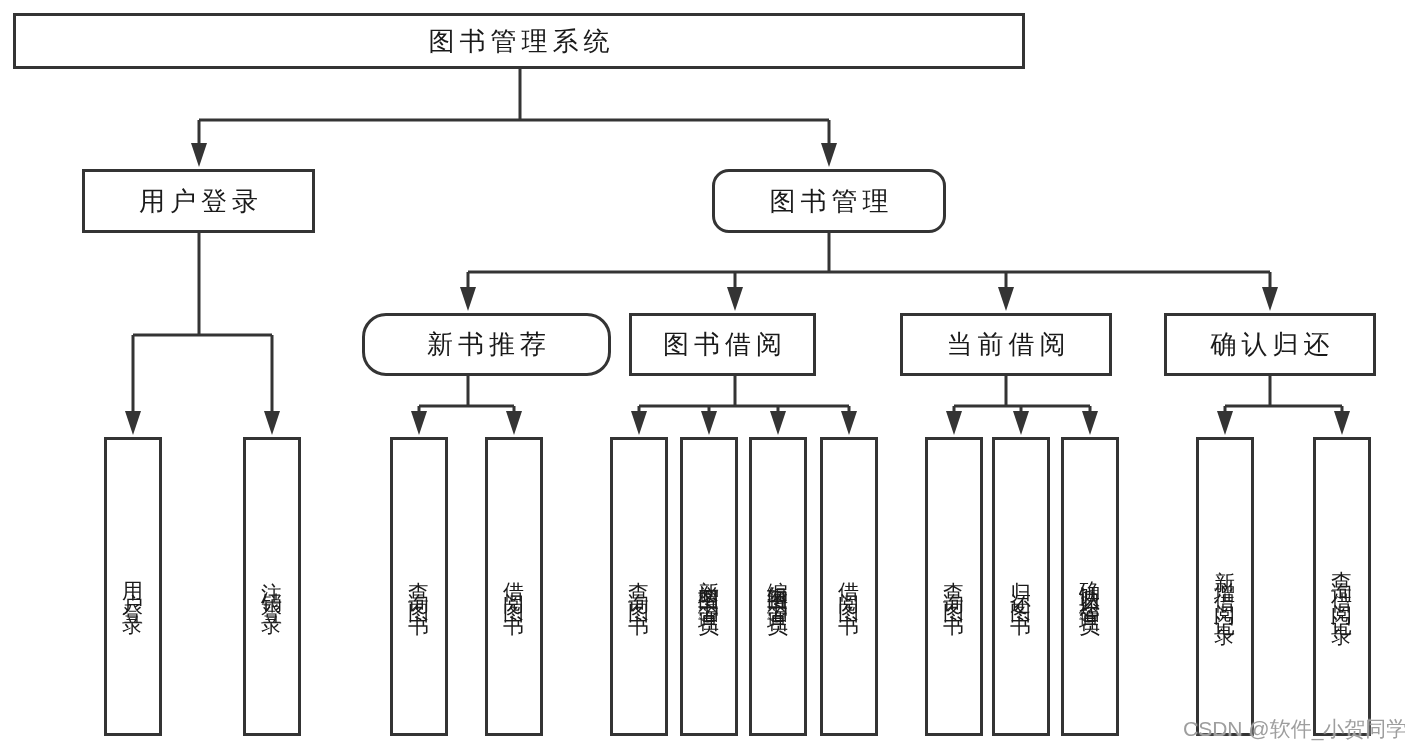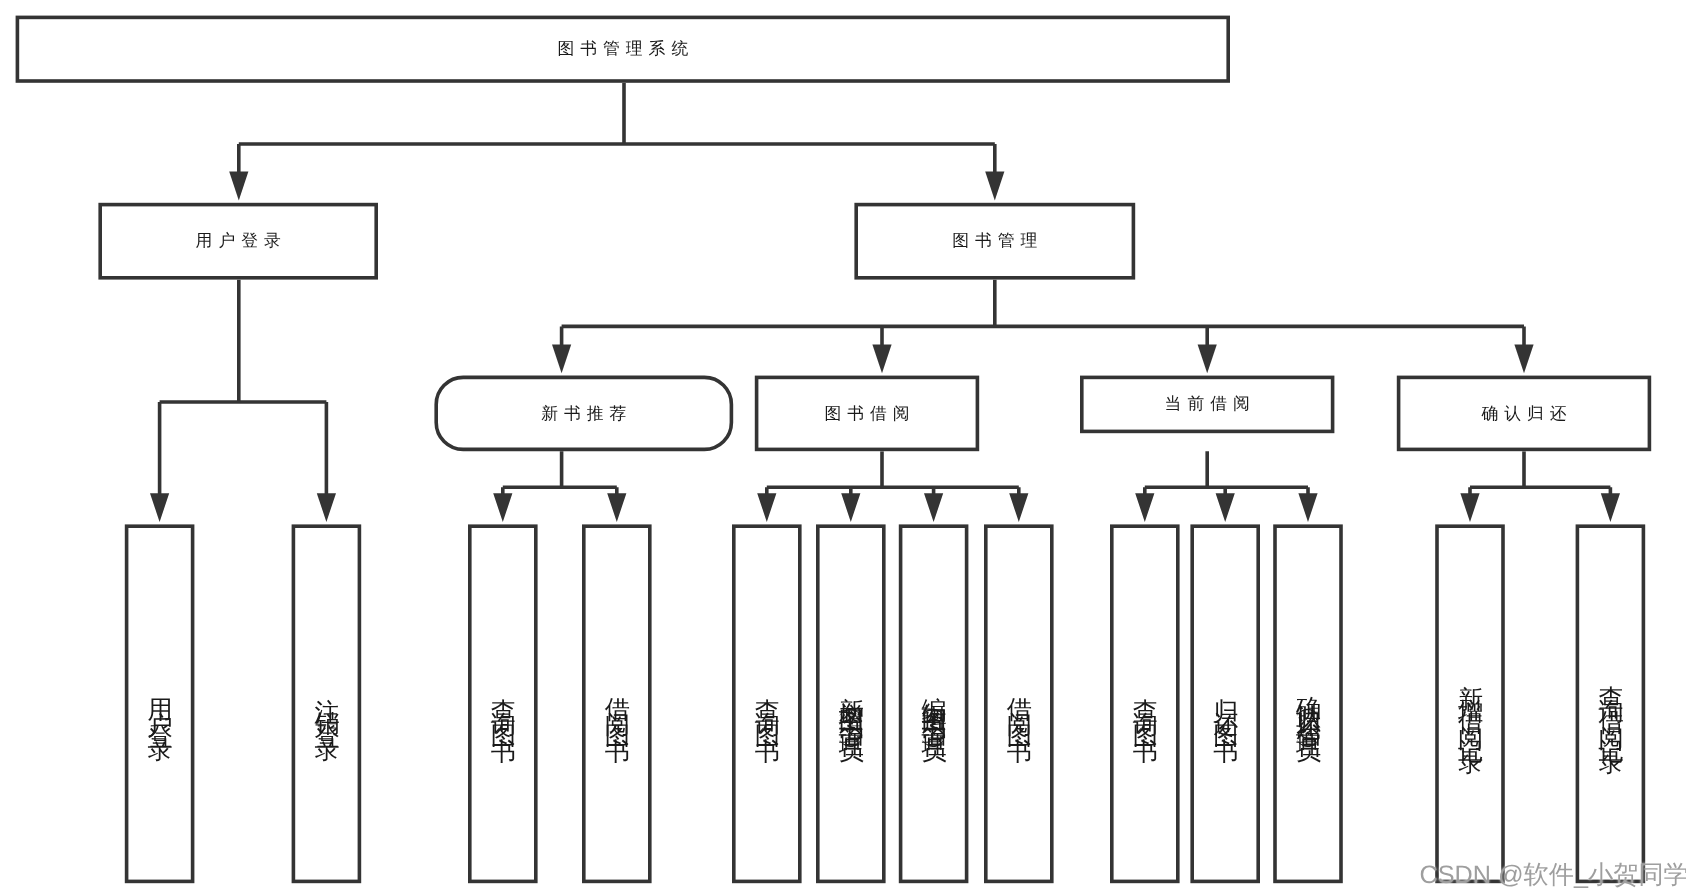--- a/index.html
+++ b/index.html
@@ -21,21 +21,21 @@
     position: absolute;
     background: #ffffff;
     border: 3px solid var(--line, #343434);
     display: flex;
     align-items: center;
     justify-content: center;
     color: var(--text, #1a1a1a);
     z-index: 2;
   }
   .h-node {
-    font-size: 14px;
+    font-size: 26px;
     letter-spacing: 5px;
     text-indent: 5px;
     white-space: nowrap;
   }
   .leaf .vtext {
     display: inline-block;
     writing-mode: vertical-lr;
     text-orientation: mixed;
     font-size: 21px;
     line-height: 1;
@@ -89,31 +89,31 @@
     </g>
   </svg>
 
   <div class="node h-node" style="left:13px; top:13px; width:1012px; height:56px;">
     <span>图书管理系统</span>
   </div>
 
   <div class="node h-node" style="left:82px; top:169px; width:233px; height:64px;">
     <span>用户登录</span>
   </div>
-  <div class="node h-node" style="left:712px; top:169px; width:234px; height:64px;">
+  <div class="node h-node" style="left:712px; top:169px; width:234px; height:64px;border-radius:17px;">
     <span>图书管理</span>
   </div>
 
   <div class="node h-node" style="left:362px; top:313px; width:249px; height:63px;border-radius:24px;">
     <span>新书推荐</span>
   </div>
   <div class="node h-node" style="left:629px; top:313px; width:187px; height:63px;">
     <span>图书借阅</span>
   </div>
-  <div class="node h-node" style="left:900px; top:313px; width:212px; height:48px;">
+  <div class="node h-node" style="left:900px; top:313px; width:212px; height:63px;">
     <span>当前借阅</span>
   </div>
   <div class="node h-node" style="left:1164px; top:313px; width:212px; height:63px;">
     <span>确认归还</span>
   </div>
 
   <div class="node leaf" style="left:104px; top:437px; width:58px; height:299px;">
     <span class="vtext">用户登录</span>
   </div>
   <div class="node leaf" style="left:243px; top:437px; width:58px; height:299px;">

